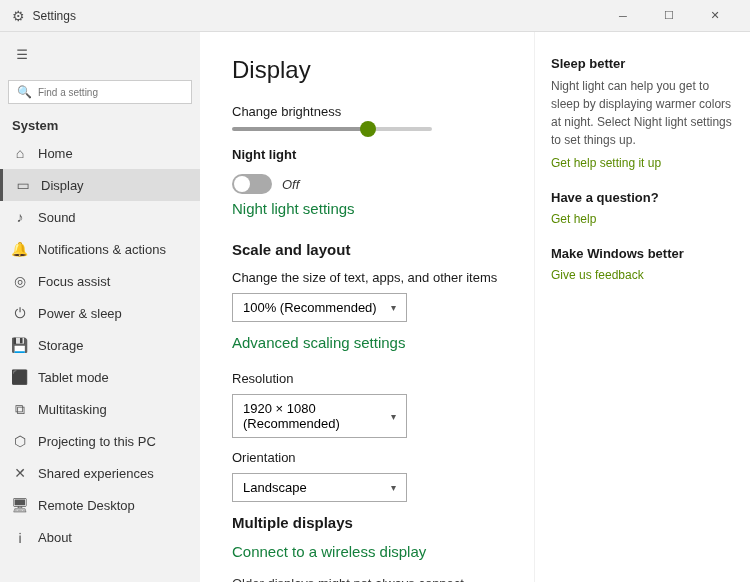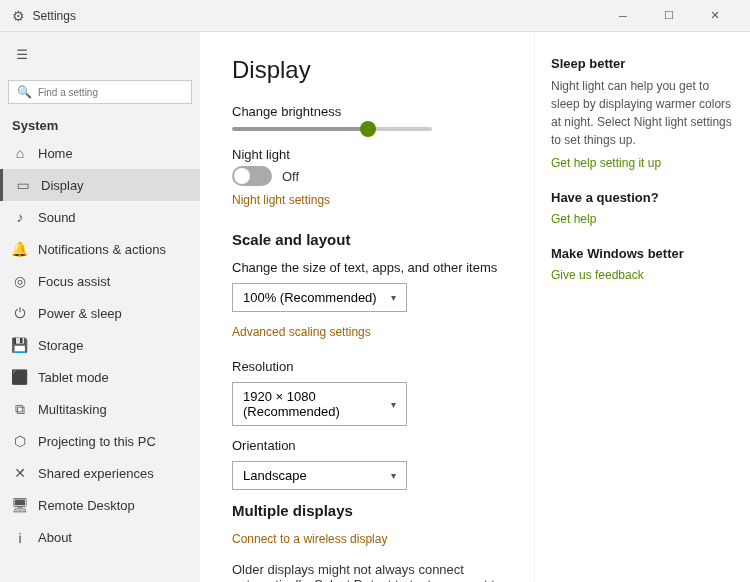--- a/index.html
+++ b/index.html
@@ -186,23 +186,23 @@
       width: 16px;
       height: 16px;
       background: white;
       border-radius: 50%;
       position: absolute;
       top: 2px;
       left: 2px;
     }
     .toggle-label { font-size: 13px; color: #333; }
     .link-text {
-      color: #a16207;
-      cursor: pointer;
-      font-size: 12px;
+      color: #15803d;
+      cursor: pointer;
+      font-size: 15px;
       margin-bottom: 16px;
       display: inline-block;
     }
     .dropdown {
       display: flex;
       align-items: center;
       justify-content: space-between;
       border: 1px solid #aaa;
       padding: 6px 10px;
       width: 175px;
@@ -331,23 +331,23 @@
 
     
     <div class="label">Change brightness</div>
     <div class="slider-container">
       <div class="brightness-slider">
         <div class="brightness-thumb"></div>
       </div>
     </div>
 
     <div class="night-light-row">
-      <span class="label" style="margin-bottom:0;">Night light</span>
-    </div>
-    <div class="night-light-row" style="margin-bottom:6px;">
+      <span class="label" style="margin-bottom:8px;font-weight:bold;">Night light</span>
+    </div>
+    <div class="night-light-row" style="margin-bottom:6px;font-style:italic;">
       <div class="toggle">
         <div class="toggle-thumb"></div>
       </div>
       <span class="toggle-label">Off</span>
     </div>
     <a class="link-text">Night light settings</a>
 
     
     <div class="section-heading" style="margin-top:8px;">Scale and layout</div>
     <div class="label">Change the size of text, apps, and other items</div>

